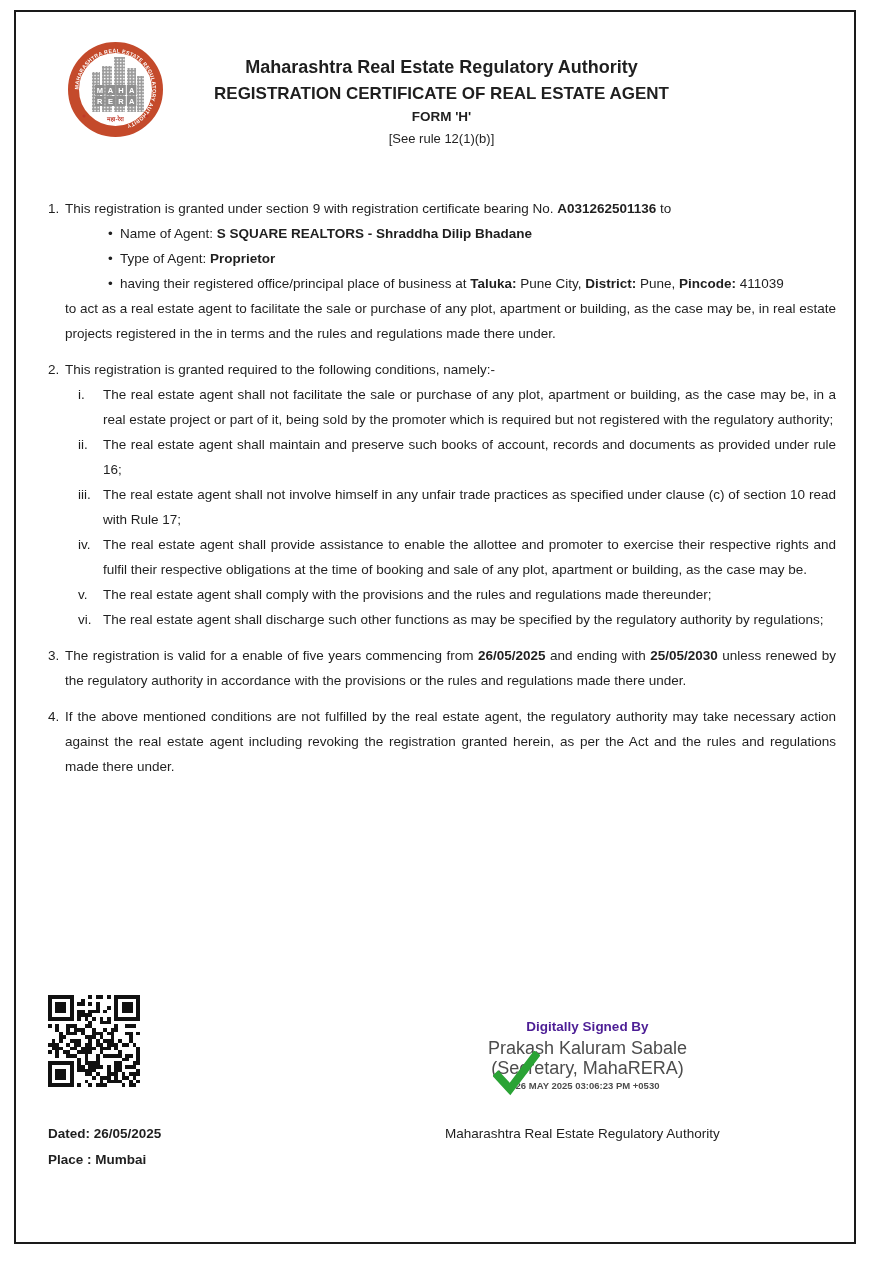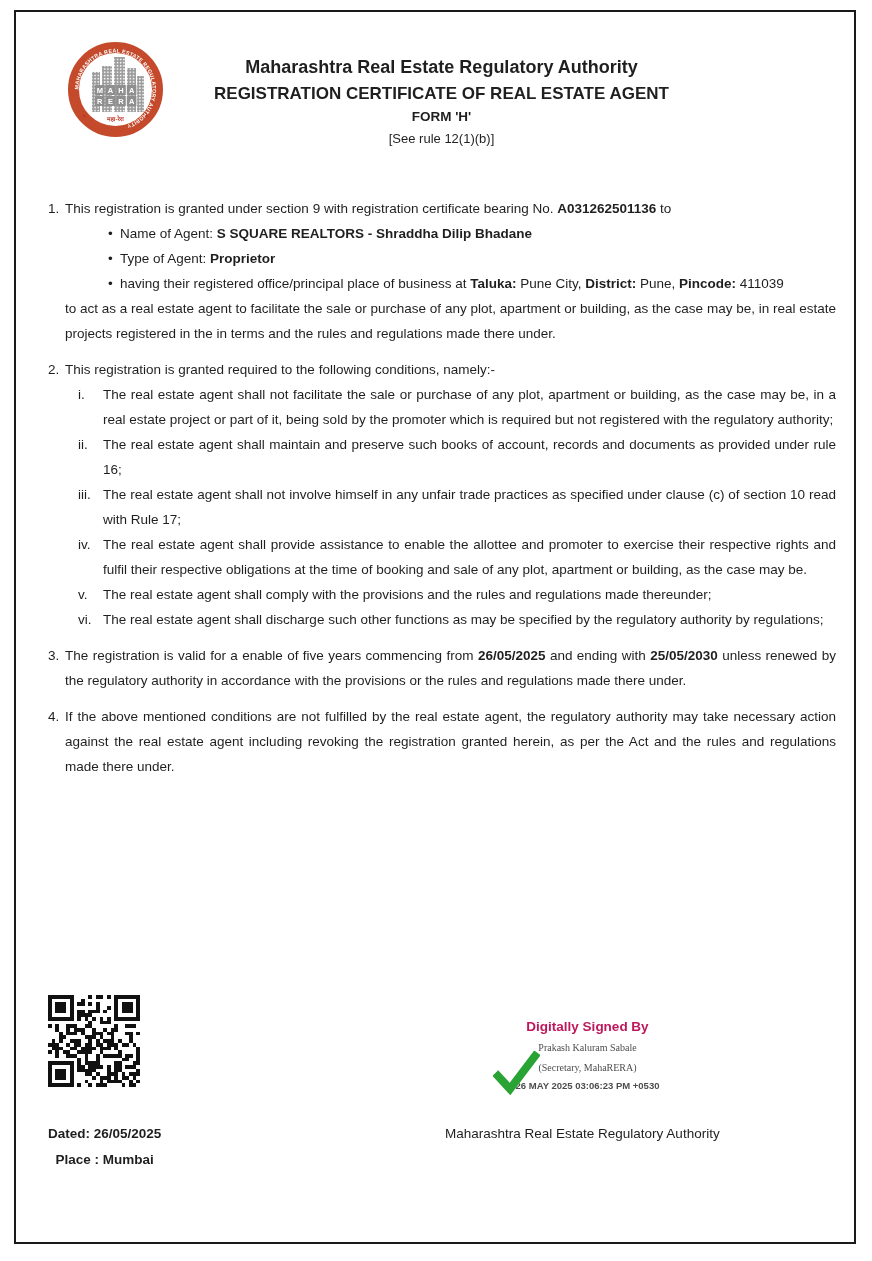--- a/index.html
+++ b/index.html
@@ -26,26 +26,26 @@
   .bullet-row { position:relative; padding-left:55px; text-align:left; }
   .bullet-mark { position:absolute; left:43px; top:0; }
   .cond { position:relative; padding-left:38px; }
   .cond-marker { position:absolute; left:13px; top:0; }
   .b { font-weight:bold; }
 
   
   .qr-wrap { position:absolute; left:48px; top:995px; width:92px; height:92px; }
   .qr-wrap svg { width:100%; height:100%; shape-rendering:crispEdges; fill:#111111; }
   .digsig { position:absolute; left:445px; top:1019px; width:285px; text-align:center; }
-  .ds-label { font-size:13.5px; font-weight:bold; color:#be185d; margin-bottom:4px; }
-  .ds-name, .ds-desig { font-size:10px; color:#4d4d4d; line-height:20px;font-family:Liberation Serif, serif; }
+  .ds-label { font-size:13.5px; font-weight:bold; color:#4c1d95; margin-bottom:4px; }
+  .ds-name, .ds-desig { font-size:18px; color:#4d4d4d; line-height:20px; }
   .ds-time { font-size:9.5px; font-weight:bold; color:#4d4d4d; margin-top:2px; }
   .check { position:absolute; left:493px; top:1051px; width:47px; height:47px; }
   .dated { position:absolute; left:48px; top:1121px; font-weight:bold;
-           font-size:13.5px; line-height:26px;text-align:center; }
+           font-size:13.5px; line-height:26px; }
   .sigcap { position:absolute; left:445px; top:1121px; font-size:13.5px; line-height:26px; }
 </style>
 </head>
 <body>
 
 <div class="page">
   <div class="frame"></div>
 
   <svg class="logo" viewBox="0 0 95 95">
     <defs>

